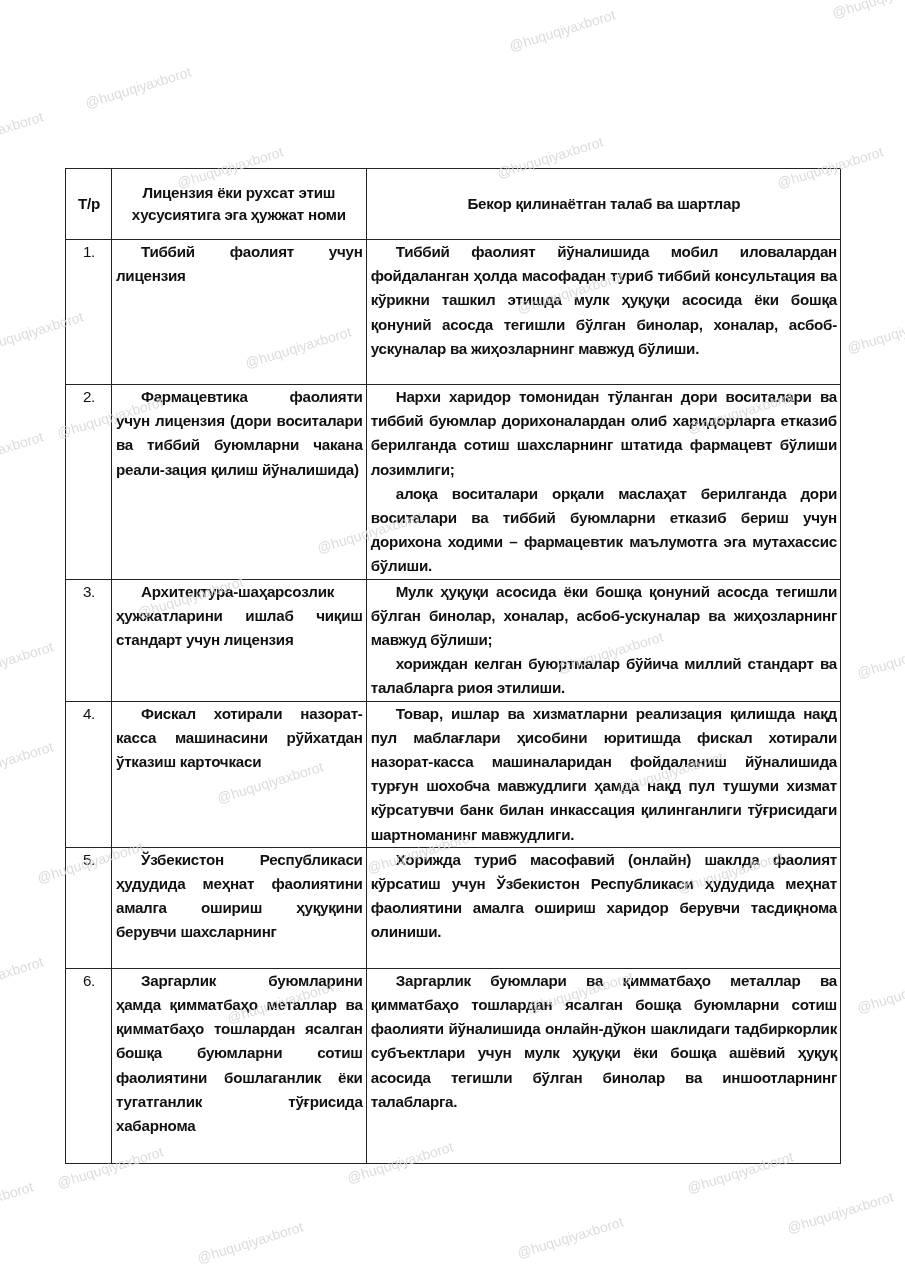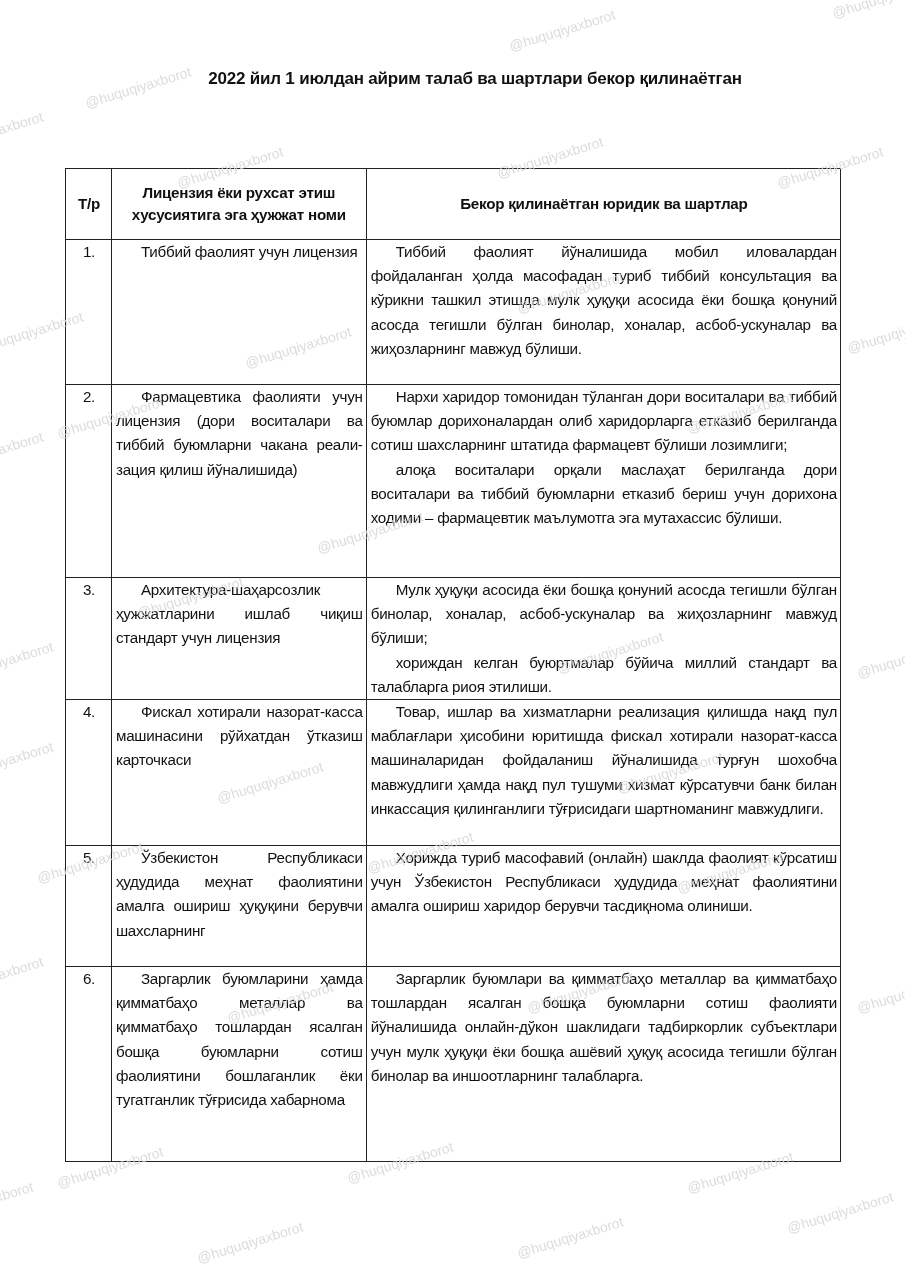--- a/index.html
+++ b/index.html
@@ -59,54 +59,53 @@
     col.c-req { width: 475px; }
     td.num {
       text-align: center;
       padding-top: 1px;
     }
     td.name, td.req {
       text-align: justify;
       padding-top: 1px;
       padding-bottom: 1px;
     }
-    .para { text-indent: 25px; text-align: justify; }
+    .para { text-indent: 25px; text-align: justify; font-weight: bold; }
     .watermark {
       position: absolute;
       color: #d6d6d6;
       font-family: "Liberation Sans", sans-serif;
       font-size: 14px;
       transform: rotate(-17deg);
       transform-origin: left bottom;
       white-space: nowrap;
       pointer-events: none;
       z-index: 5;
       opacity: 0.85;
     }
   </style>
 </head>
 <body>
 
 <div class="page">
 
   <div class="title">
-    <div>2022 йил 1 июлдан айрим талаб ва шартлари бекор қилинаётган</div>
   </div>
 
   <table class="list">
     <colgroup>
       <col class="c-num">
       <col class="c-name">
       <col class="c-req">
     </colgroup>
     <thead>
       <tr>
         <th>Т/р</th>
         <th style="padding:0 12px;">Лицензия ёки рухсат этиш хусусиятига эга ҳужжат номи</th>
-        <th>Бекор қилинаётган юридик ва шартлар</th>
+        <th>Бекор қилинаётган талаб ва шартлар</th>
       </tr>
     </thead>
     <tbody>
       <tr style="height:145px;">
         <td class="num">1.</td>
         <td class="name">
             <div class="para">Тиббий фаолият учун лицензия</div>
           </td>
         <td class="req">
           <div class="para">Тиббий фаолият йўналишида мобил иловалардан фойдаланган ҳолда масофадан туриб тиббий консультация ва кўрикни ташкил этишда мулк ҳуқуқи асосида ёки бошқа қонуний асосда тегишли бўлган бинолар, хоналар, асбоб-ускуналар ва жиҳозларнинг мавжуд бўлиши.</div>

